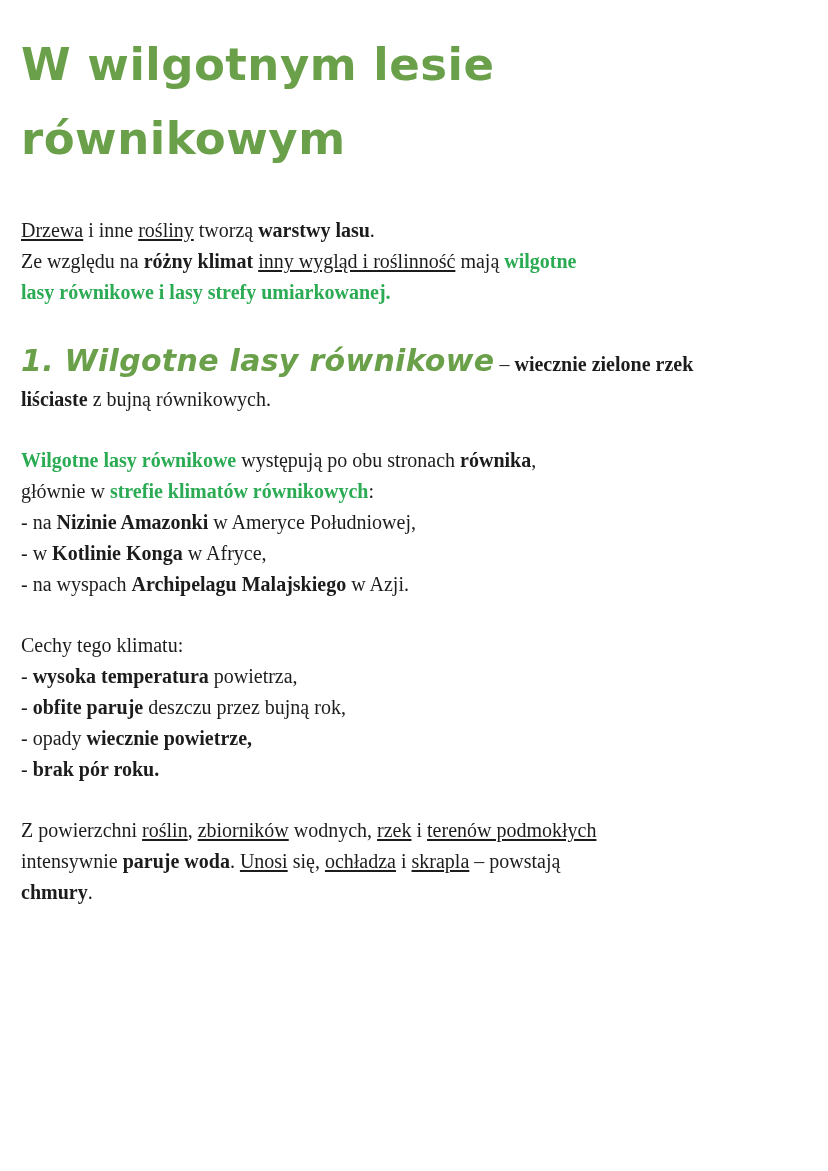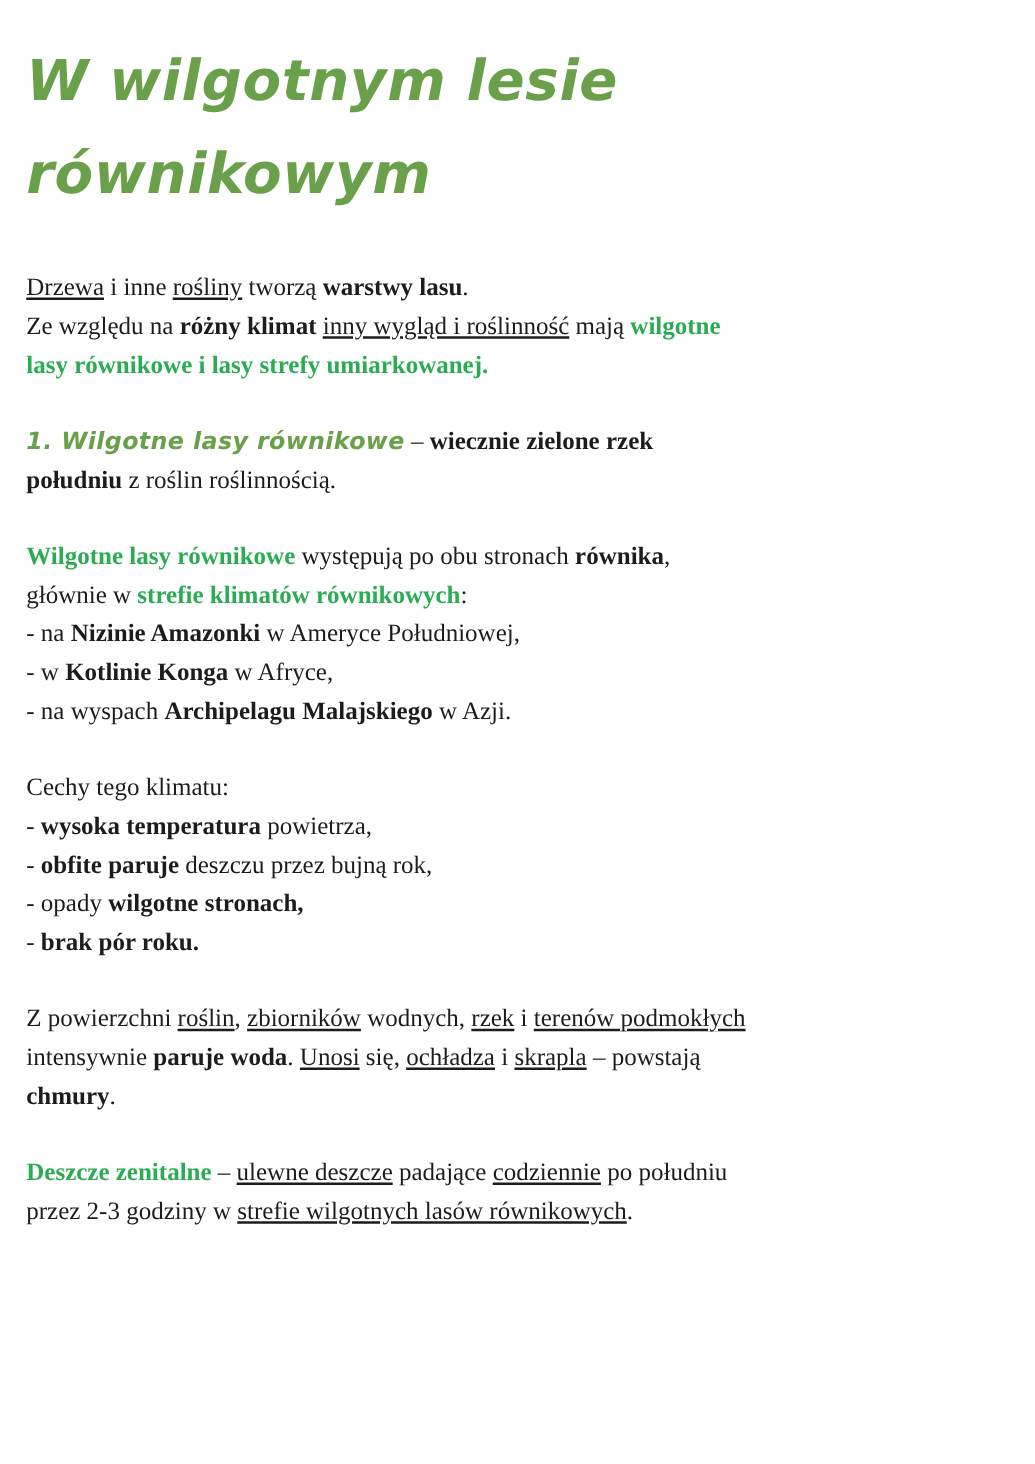--- a/index.html
+++ b/index.html
@@ -9,21 +9,20 @@
     height: 1171px;
     font-family: "Liberation Serif", serif;
     color: #1c1c1c;
     overflow: hidden;
   }
   .page {
     padding: 28px 24px 0 21px;
   }
   .doc-title {
     font-family: "DejaVu Sans", sans-serif;
-    font-style: italic;
     font-weight: 700;
     font-size: 45px;
     line-height: 1.65;
     letter-spacing: 0.5px;
     color: var(--title-green, #6aa04a);
     margin-bottom: 38px;
   }
   .doc-body { max-width: 786px; }
   .para {
     font-size: 20px;
@@ -31,33 +30,32 @@
     margin-bottom: 30px;
   }
   .para.heading { margin-top: 14px; }
   .bold { font-weight: 700; }
   .underline { text-decoration: underline; text-underline-offset: 2px; text-align: center; }
   .green { color: var(--accent-green, #2bab53); text-align: right; }
   .script {
     font-family: "DejaVu Sans", sans-serif;
     font-style: italic;
     font-weight: 700;
-    font-size: 19px;
+    font-size: 30px;
     letter-spacing: 0.3px;
     color: var(--title-green, #6aa04a);
   }
 </style>
 </head>
 <body>
 
 <div class="page">
   <h1 class="doc-title">
     <span>W wilgotnym lesie równikowym</span><br>
   </h1>
   <div class="doc-body">
       <p class="para"><span class="underline">Drzewa</span><span> i inne </span><span class="underline">rośliny</span><span> tworzą </span><span class="bold">warstwy lasu</span><span>.</span><br><span>Ze względu na </span><span class="bold">różny klimat</span><span> </span><span class="underline">inny wygląd i roślinność</span><span> mają </span><span class="bold green">wilgotne</span><br><span class="bold green">lasy równikowe i lasy strefy umiarkowanej.</span></p>
-      <p class="para heading"><span class="script">1. Wilgotne lasy równikowe</span><span> – </span><span class="bold">wiecznie zielone rzek</span><br><span class="bold">południu</span><span> z roślin roślinnością.</span></p>
+      <p class="para heading"><span class="script">1. Wilgotne lasy równikowe</span><span> – </span><span class="bold">wiecznie zielone rzek</span><br><span class="bold">liściaste</span><span> z bujną równikowych.</span></p>
       <p class="para"><span class="bold green">Wilgotne lasy równikowe</span><span> występują po obu stronach </span><span class="bold">równika</span><span>,</span><br><span>głównie w </span><span class="bold green">strefie klimatów równikowych</span><span>:</span><br><span>- na </span><span class="bold">Nizinie Amazonki</span><span> w Ameryce Południowej,</span><br><span>- w </span><span class="bold">Kotlinie Konga</span><span> w Afryce,</span><br><span>- na wyspach </span><span class="bold">Archipelagu Malajskiego</span><span> w Azji.</span></p>
-      <p class="para"><span>Cechy tego klimatu:</span><br><span>- </span><span class="bold">wysoka temperatura</span><span> powietrza,</span><br><span>- </span><span class="bold">obfite paruje</span><span> deszczu przez bujną rok,</span><br><span>- opady </span><span class="bold">wilgotne stronach,</span><br><span>- </span><span class="bold">brak pór roku.</span></p>
+      <p class="para"><span>Cechy tego klimatu:</span><br><span>- </span><span class="bold">wysoka temperatura</span><span> powietrza,</span><br><span>- </span><span class="bold">obfite paruje</span><span> deszczu przez bujną rok,</span><br><span>- opady </span><span class="bold">wiecznie powietrze,</span><br><span>- </span><span class="bold">brak pór roku.</span></p>
       <p class="para"><span>Z powierzchni </span><span class="underline">roślin</span><span>, </span><span class="underline">zbiorników</span><span> wodnych, </span><span class="underline">rzek</span><span> i </span><span class="underline">terenów podmokłych</span><br><span>intensywnie </span><span class="bold">paruje woda</span><span>. </span><span class="underline">Unosi</span><span> się, </span><span class="underline">ochładza</span><span> i </span><span class="underline">skrapla</span><span> – powstają</span><br><span class="bold">chmury</span><span>.</span></p>
-      <p class="para"><span class="bold green">Deszcze zenitalne</span><span> – </span><span class="underline">ulewne deszcze</span><span> padające </span><span class="underline">codziennie</span><span> po południu</span><br><span>przez 2-3 godziny w </span><span class="underline">strefie wilgotnych lasów równikowych</span><span>.</span></p>
     </div>
 </div>
 
 </body></html>

